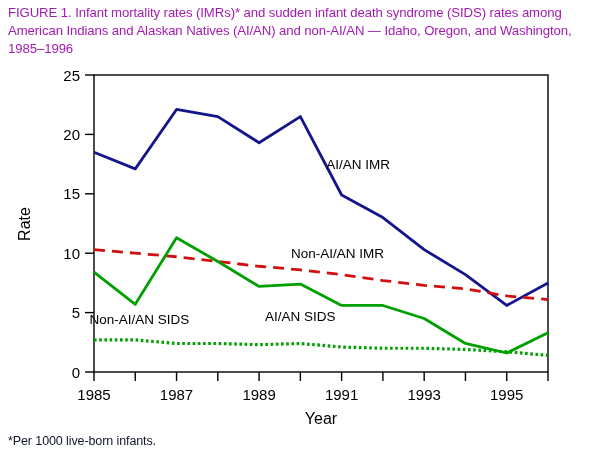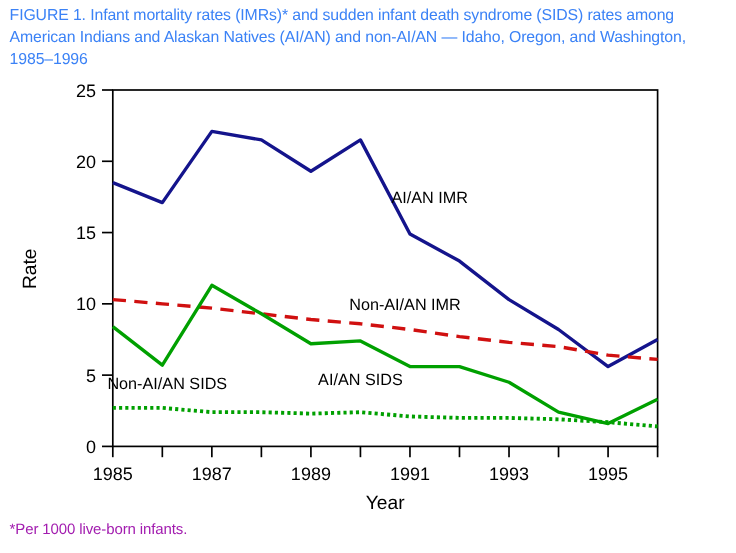--- a/index.html
+++ b/index.html
@@ -18,21 +18,21 @@
 
   #figure-title {
     position: absolute;
     left: 8px;
     top: 4px;
     width: 600px;
     font-size: 13.2px;
     line-height: 1.36;
     font-weight: 400;
     letter-spacing: -0.1px;
-    color: #3b82f6;
+    color: #a21caf;
   }
 
   #plot-wrap {
     position: absolute;
     left: 0;
     top: 0;
     width: 613px;
     height: 461px;
   }
 
@@ -56,21 +56,21 @@
     font-size: 13.5px;
     font-family: "Liberation Sans", sans-serif;
     fill: #000;
   }
 
   #footnote {
     position: absolute;
     left: 8px;
     top: 434px;
     font-size: 12.5px;
-    color: #a21caf;
+    color: #0f172a;
     letter-spacing: -0.1px;
   }
 </style>
 </head>
 <body>
 
 <div id="figure-title">FIGURE 1. Infant mortality rates (IMRs)* and sudden infant death syndrome (SIDS) rates among American Indians and Alaskan Natives (AI/AN) and non-AI/AN — Idaho, Oregon, and Washington, 1985–1996</div>
 
 <div id="plot-wrap">
   <svg id="chart-svg" width="613" height="461">

